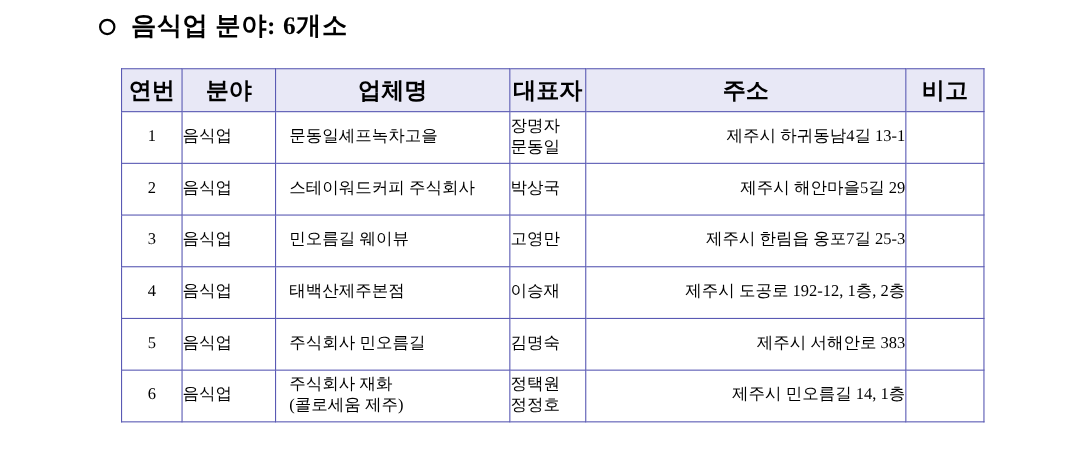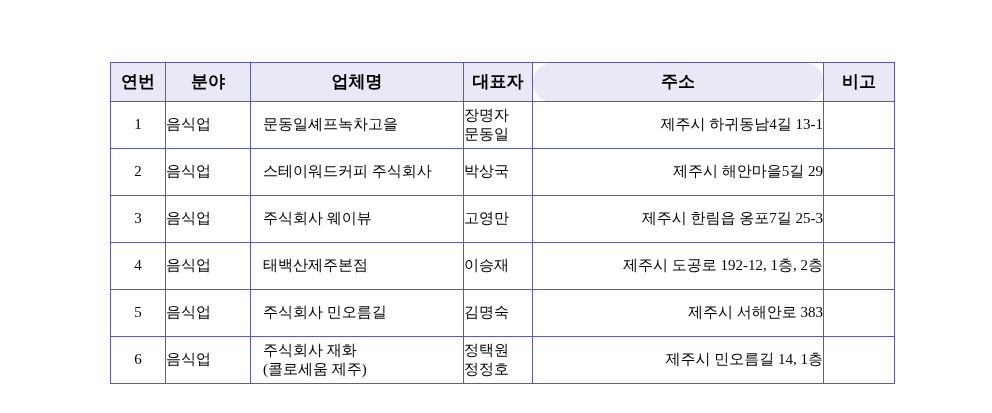--- a/index.html
+++ b/index.html
@@ -61,51 +61,55 @@
     border: 1px solid #5a5ab4;
     padding: 0;
     vertical-align: middle;
     line-height: 1.28;
   }
   table.biz thead th {
     background: #e8e8f6;
     font-weight: 700;
     text-align: center;
     height: 38px;
-    font-size: 17px;
+    font-size: 21px;
   }
   table.biz tbody td {
     height: 46px;
   }
   .c-no     { width: 54px;  text-align: center; }
   .c-field  { width: 84px;  text-align: left; }
   .c-name   { width: 212px; text-align: left; padding-left: 12px !important; }
   .c-rep    { width: 68px;  text-align: left; }
   .c-addr   { width: 290px; text-align: right; padding-left: 12px !important; }
   .c-note   { width: 70px;  text-align: center; }
   .multiline {
     white-space: pre-line;
     line-height: 1.3;
   }
 </style>
 </head>
 <body>
 
 <div class="page">
 
+  <div class="heading">
+    <span class="bullet"></span>
+    <span class="htext">음식업 분야: 6개소</span>
+  </div>
 
   <div class="table-wrap">
     <table class="biz">
       <thead>
         <tr>
           <th class="c-no">연번</th>
           <th class="c-field">분야</th>
           <th class="c-name" style="text-align:center;padding-left:0 !important;">업체명</th>
           <th class="c-rep">대표자</th>
-          <th class="c-addr" style="text-align:center;padding-left:0 !important;border-radius:19px;">주소</th>
+          <th class="c-addr" style="text-align:center;padding-left:0 !important;">주소</th>
           <th class="c-note">비고</th>
         </tr>
       </thead>
       <tbody>
 
         <tr>
           <td class="c-no">1</td>
           <td class="c-field">음식업</td>
           <td class="c-name multiline">문동일셰프녹차고을</td>
           <td class="c-rep multiline">장명자
@@ -119,21 +123,21 @@
           <td class="c-field">음식업</td>
           <td class="c-name multiline">스테이워드커피 주식회사</td>
           <td class="c-rep multiline">박상국</td>
           <td class="c-addr">제주시 해안마을5길 29</td>
           <td class="c-note"></td>
         </tr>
 
         <tr>
           <td class="c-no">3</td>
           <td class="c-field">음식업</td>
-          <td class="c-name multiline">주식회사 웨이뷰</td>
+          <td class="c-name multiline">민오름길 웨이뷰</td>
           <td class="c-rep multiline">고영만</td>
           <td class="c-addr">제주시 한림읍 옹포7길 25-3</td>
           <td class="c-note"></td>
         </tr>
 
         <tr>
           <td class="c-no">4</td>
           <td class="c-field">음식업</td>
           <td class="c-name multiline">태백산제주본점</td>
           <td class="c-rep multiline">이승재</td>

